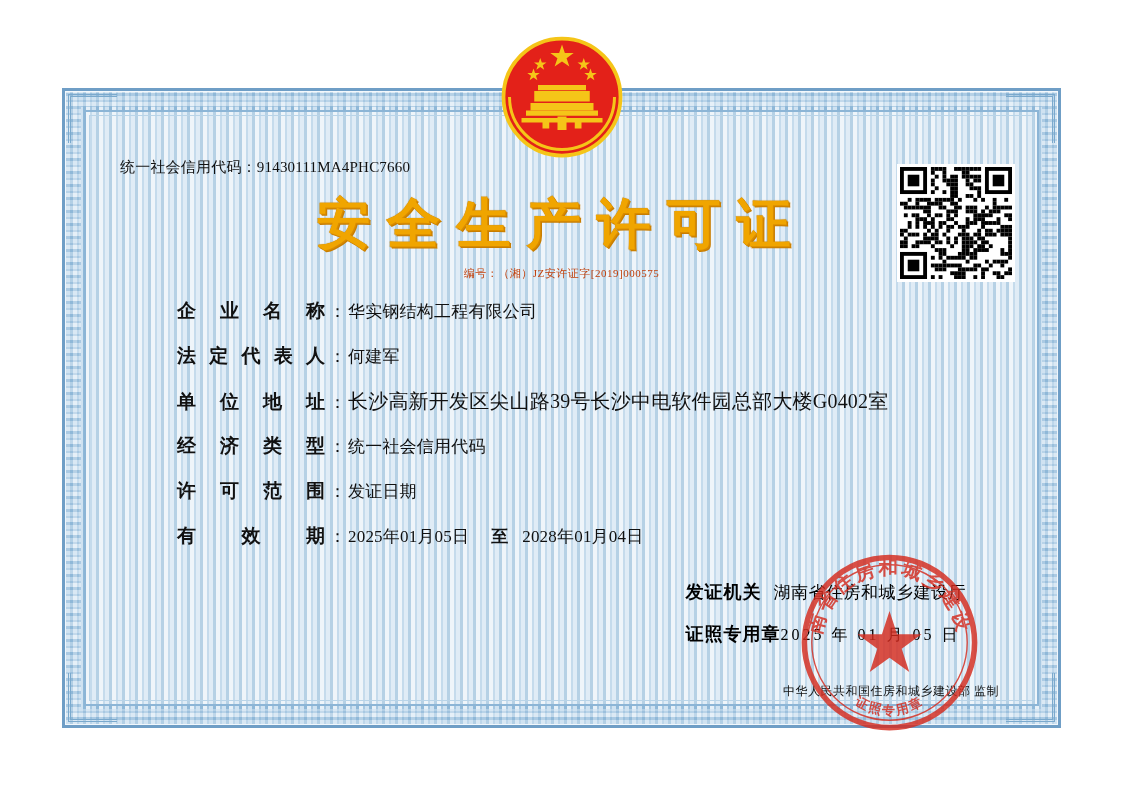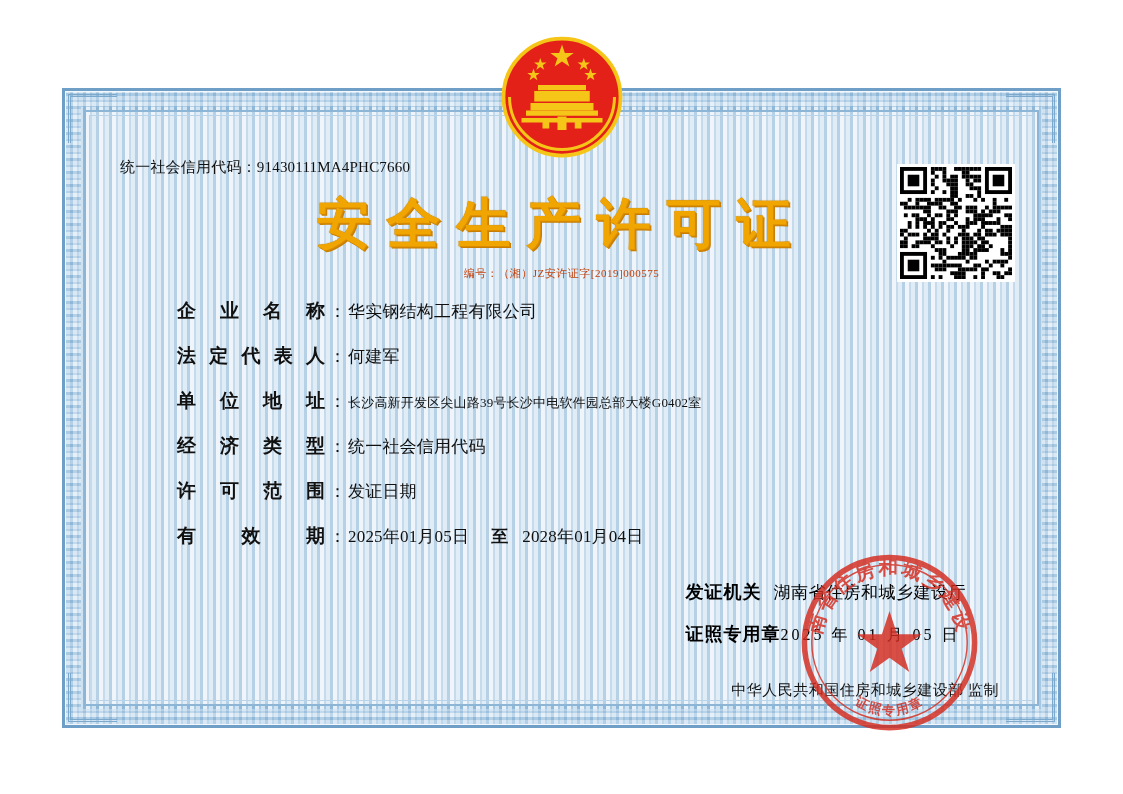--- a/index.html
+++ b/index.html
@@ -184,21 +184,21 @@
   .field-label span { display: inline-block; }
   .field-colon {
     flex: none;
     padding: 0 2px 0 4px;
     font-size: 17px;
   }
   .field-value {
     font-size: 17px;
     letter-spacing: .2px;
   }
-  .field-value.small { font-size: 13px; text-align: right; }
+  .field-value.small { font-size: 20px; text-align: right; }
   .range-sep {
     padding: 0 14px 0 22px;
     font-size: 17px;
     font-weight: bold;
   }
 
   .issuer-block {
     position: absolute;
     right: 95px;
     top: 492px;
@@ -232,21 +232,21 @@
     height: 185px;
     z-index: 6;
     opacity: .82;
     pointer-events: none;
   }
 
   .footer {
     position: absolute;
     right: 62px;
     bottom: 28px;
-    font-size: 15px;
+    font-size: 12px;
     color: #111;
     letter-spacing: .5px;
   }
 </style>
 </head>
 <body>
 
 <div class="cert">
 
   <div class="frame-outer"></div>

